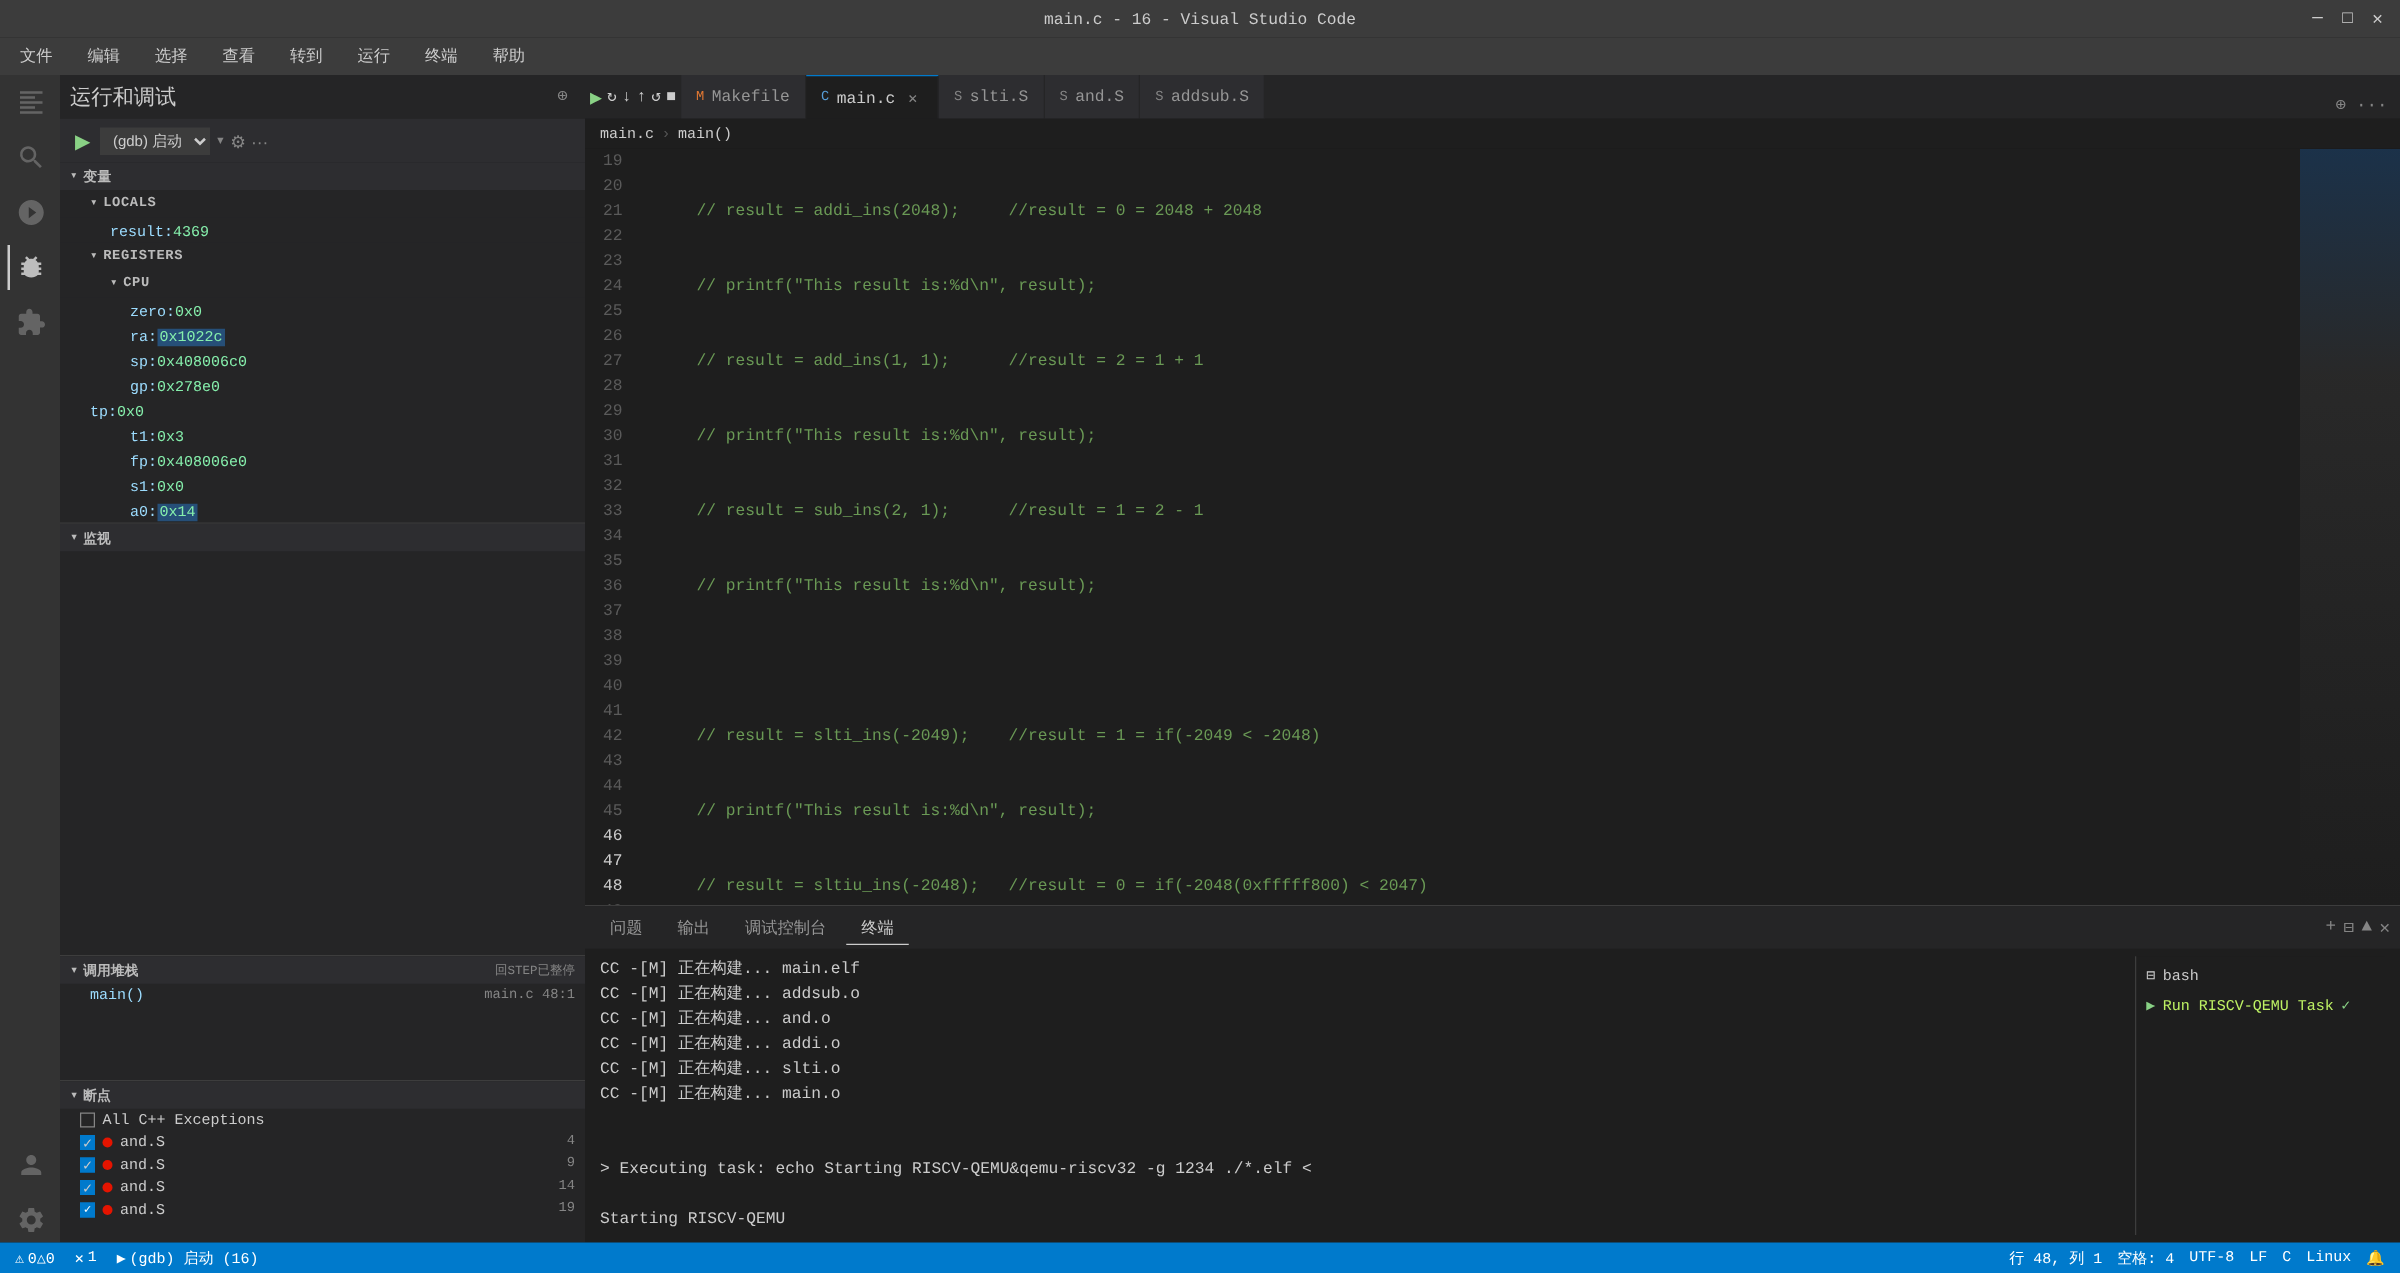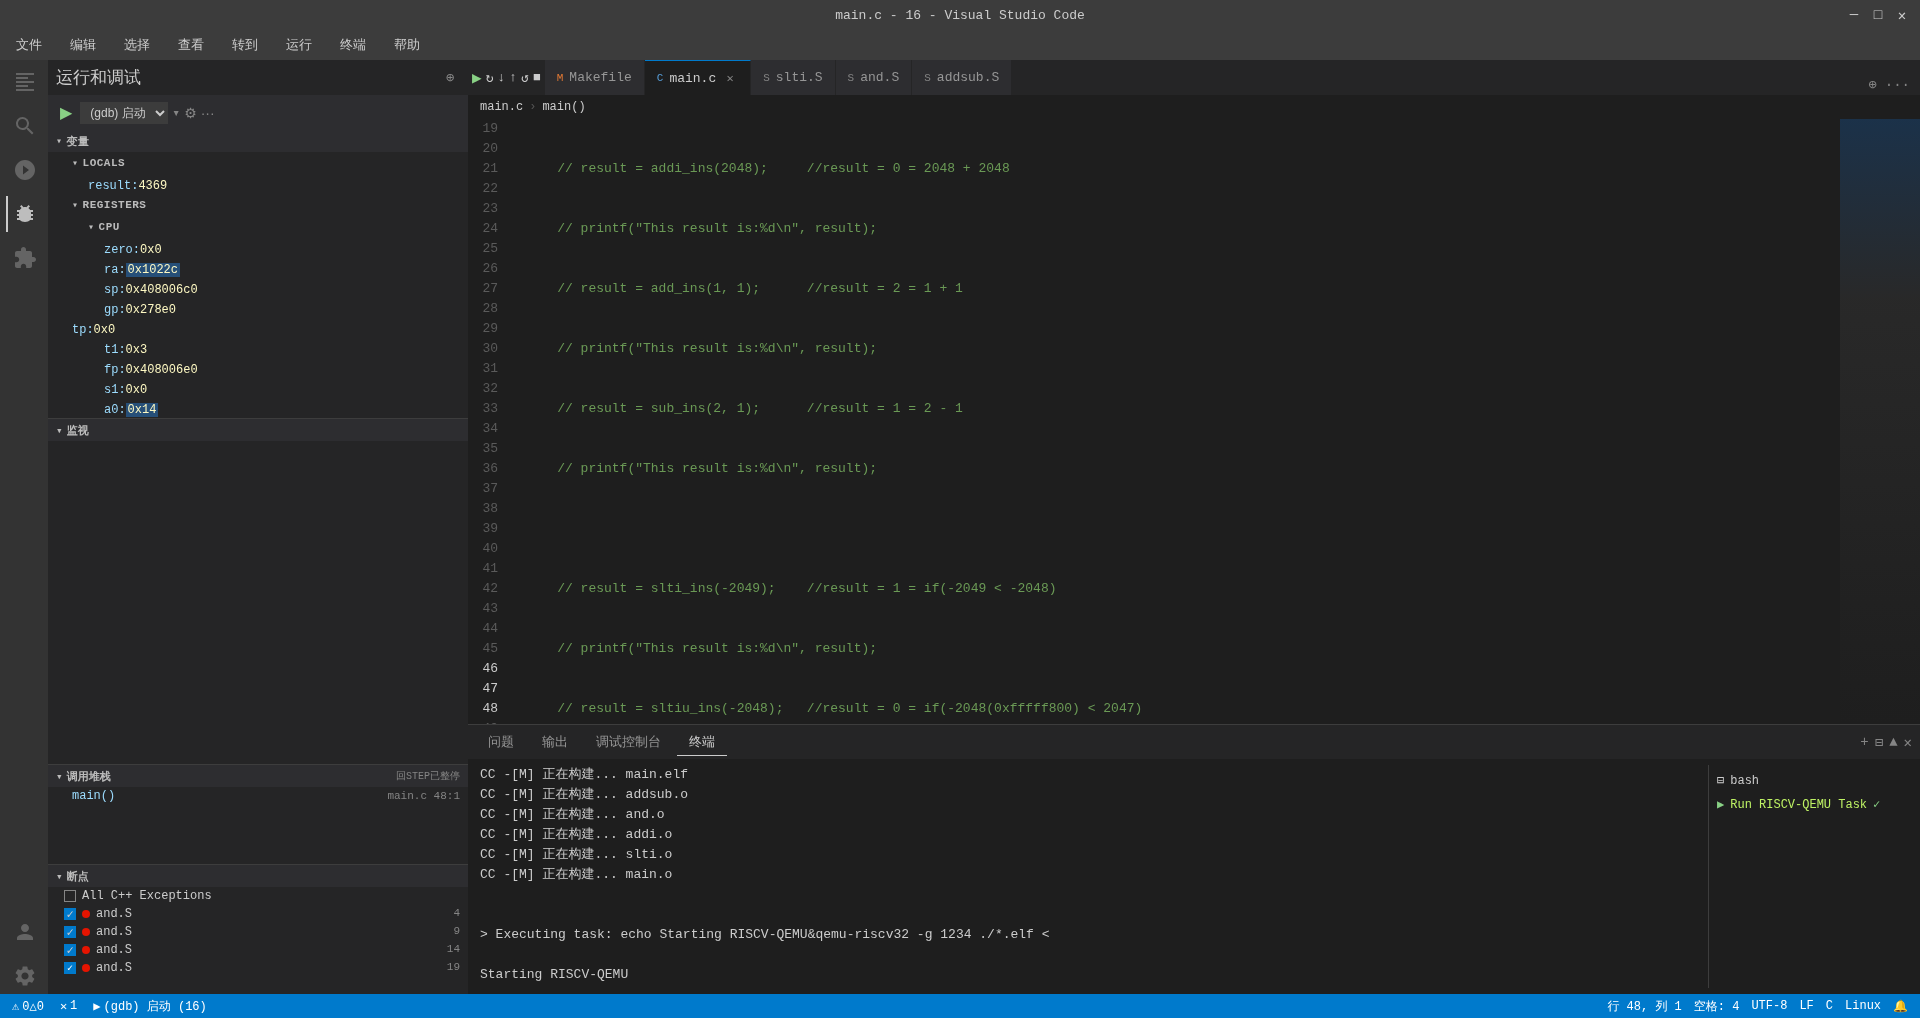--- a/index.html
+++ b/index.html
@@ -188,21 +188,21 @@
       font-size: 10px;
     }
     .var-item {
       padding: 1px 8px 1px 24px;
       display: flex;
       align-items: flex-end;
       gap: 0;
       height: 20px;
     }
     .var-name { color: #9cdcfe; }
-    .var-value { color: #fef9c3; }
+    .var-value { color: #86efac; }
     .var-value.highlighted {
       background: #264f78;
       padding: 0 2px;
     }
     .sub-section {
       padding-left: 16px;
     }
     
     #callstack-panel {
       height: 100px;

